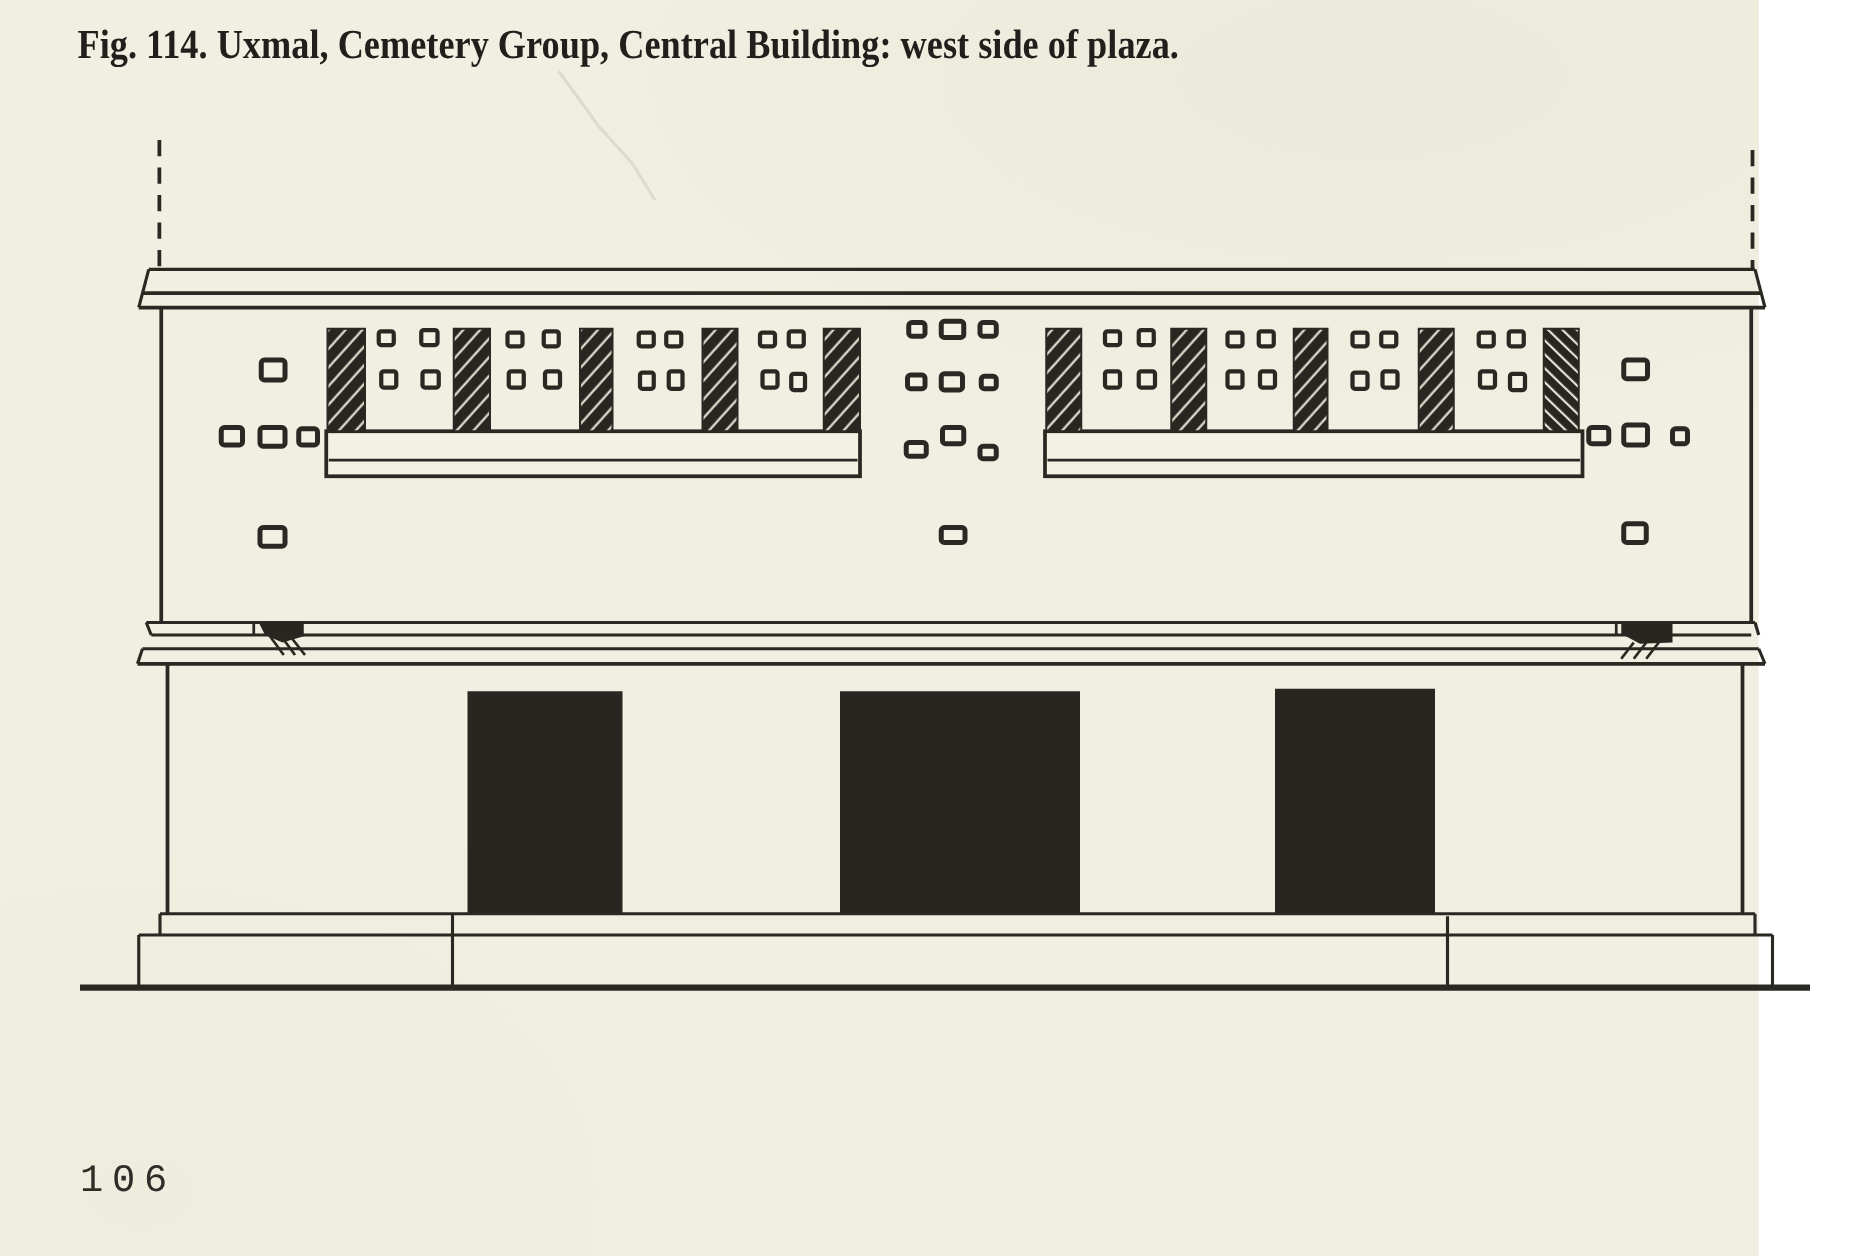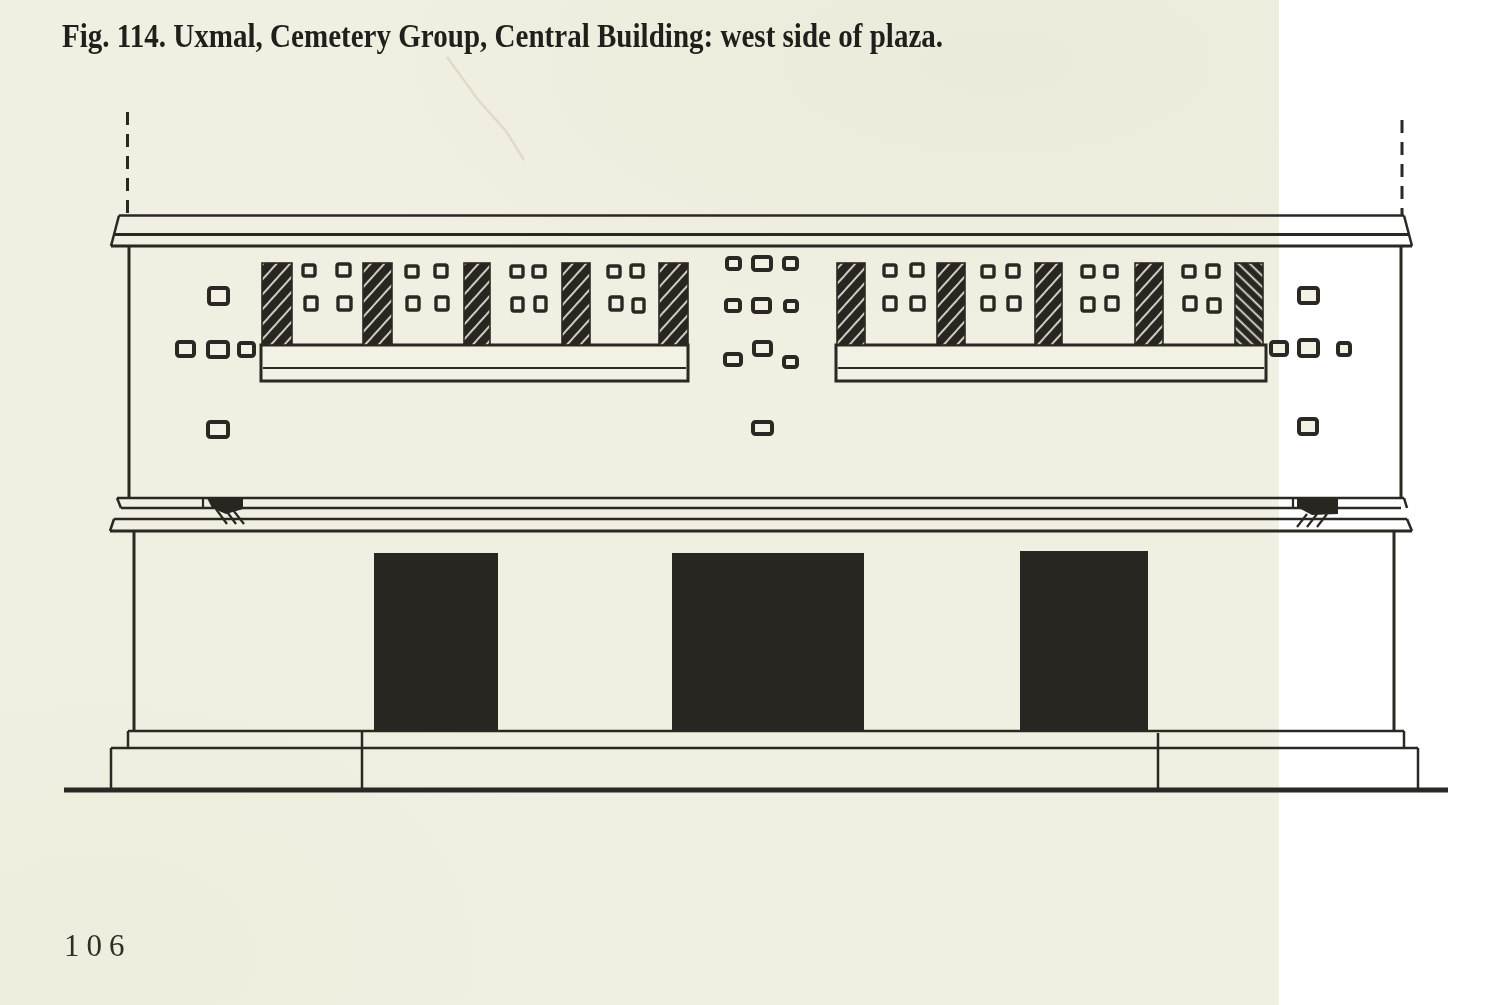--- a/index.html
+++ b/index.html
@@ -1,36 +1,37 @@
 <!DOCTYPE html>
 <html style="--paper: #f0efe1; --paper2: #f2f1e4; --ink: #2a2823; --dark: #292622;"><head>
 <meta charset="utf-8">
 <style>
   html,body{margin:0;padding:0;}
   body{
     width:1500px;height:1005px;overflow:hidden;
     font-family:"Liberation Serif", serif;
   }
   .page{
-    position:relative;width:1279px;height:1005px;
+    position:relative;width:1381px;height:1005px;
     background:
       radial-gradient(1100px 480px at 78% 6%, rgba(226,222,202,.30), transparent 62%),
       radial-gradient(900px 600px at 8% 95%, rgba(235,232,214,.35), transparent 60%),
       var(--paper,#f0efe1);
+    padding-left: 26px;
   }
   .caption{
     position:absolute;left:62px;top:18px;
     font-family:"Liberation Serif", serif;
     font-weight:bold;font-size:33px;line-height:1.1;
     color:#211f1b;letter-spacing:0;white-space:nowrap;
     transform:scaleX(.88);transform-origin:left top;
   }
   .page-number{
     position:absolute;left:64px;top:930px;
-    font-family:Liberation Serif, serif;
+    font-family:Liberation Mono, monospace;
     font-size:31px;letter-spacing:7px;color:#2f2d28;line-height:1;text-align:center;
   }
   svg.fig{position:absolute;left:0;top:0;}
   .ln{stroke:var(--ink,#2a2823);stroke-width:2.5;fill:none;stroke-linecap:butt;}
   .thin{stroke-width:2.2;}
   .thick{stroke-width:3;}
   .ground{stroke-width:5;}
   .dashed{stroke-dasharray:13 9;stroke-width:3;}
   .shelf{fill:var(--paper2,#f2f1e4);stroke:var(--ink,#2a2823);stroke-width:3;}
   .bar{stroke:var(--ink,#2a2823);stroke-width:1.6;}

